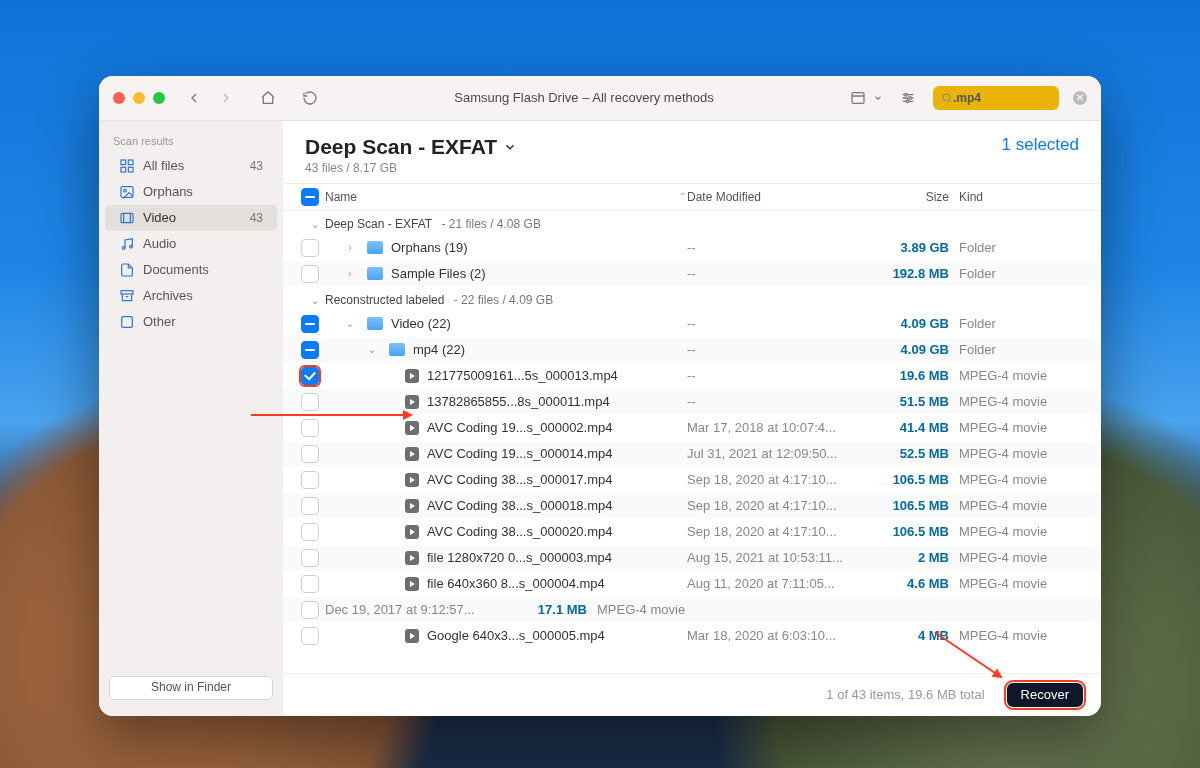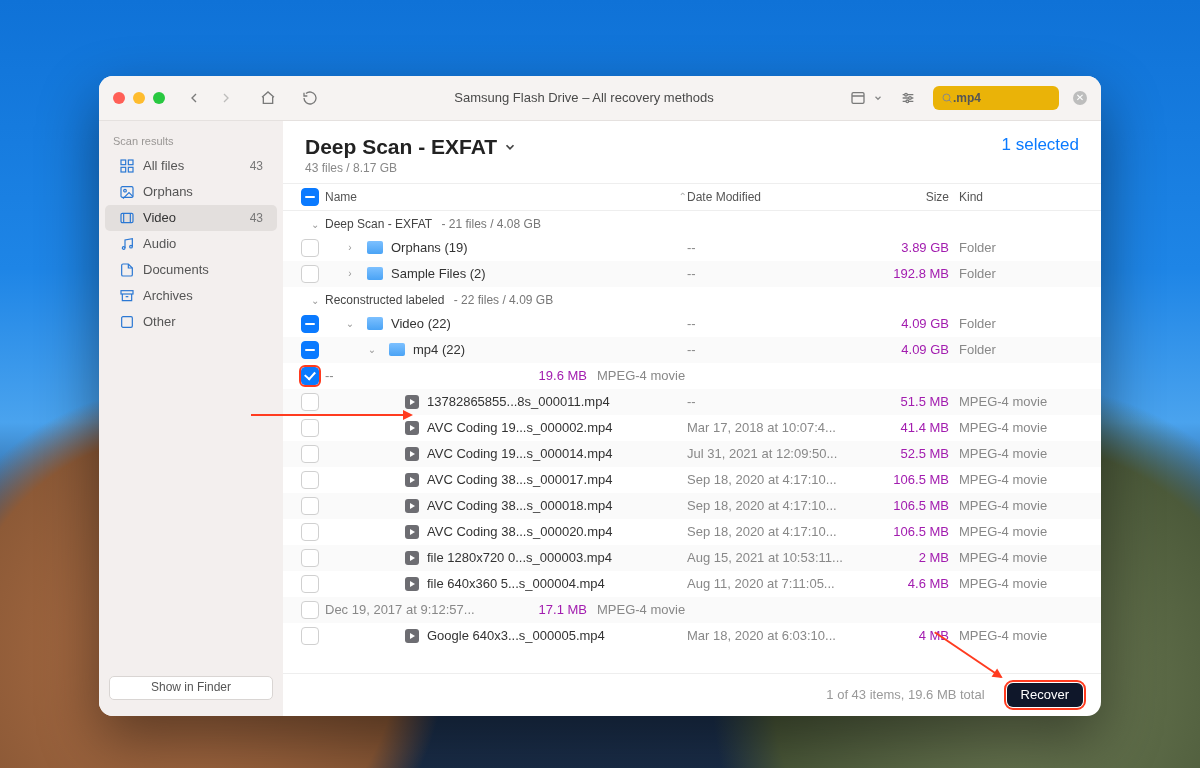--- a/index.html
+++ b/index.html
@@ -69,21 +69,21 @@
   .indent1{padding-left:20px;}
   .indent2{padding-left:42px;}
   .indent3{padding-left:80px;}
   .fname{display:flex;align-items:center;gap:8px;min-width:0;}
   .fname span{white-space:nowrap;overflow:hidden;text-overflow:ellipsis;}
   .folder-icon{width:16px;height:13px;background:linear-gradient(#7cc0ff,#4aa3f5);border-radius:2px;position:relative;flex:none;}
   .folder-icon::before{content:"";position:absolute;top:-3px;left:0;width:7px;height:3px;background:#7cc0ff;border-radius:2px 2px 0 0;}
   .mov-icon{width:14px;height:14px;border-radius:3px;background:#6d6d72;display:flex;align-items:center;justify-content:center;flex:none;}
   .mov-icon::after{content:"";width:0;height:0;border-left:5px solid #fff;border-top:3px solid transparent;border-bottom:3px solid transparent;margin-left:1px;}
   .date{color:#888;}
-  .size{color:#a21caf;}
+  .size{color:#0369a1;font-weight:bold;}
   .kind{color:#888;}
   .footer{height:42px;border-top:1px solid #eee;display:flex;align-items:center;justify-content:flex-end;padding:0 18px;gap:22px;font-size:13px;}
   .fstatus{color:#999;}
   .recover{background:#0f172a;color:#fff;border:none;border-radius:6px;height:24px;padding:0 14px;font-size:13px;font-weight:500;outline:2px solid #ff3b1f;outline-offset:1px;text-align:center;}
   
   .ann-arrow1{position:absolute;left:152px;top:338px;width:160px;height:2px;background:#ff3b1f;}
   .ann-arrow1::after{content:"";position:absolute;right:-2px;top:-4px;border-left:10px solid #ff3b1f;border-top:5px solid transparent;border-bottom:5px solid transparent;}
   .ann-arrow2{position:absolute;right:100px;bottom:38px;width:80px;height:2px;background:#ff3b1f;transform:rotate(34deg);transform-origin:right center;}
   .ann-arrow2::after{content:"";position:absolute;right:-2px;top:-4px;border-left:10px solid #ff3b1f;border-top:5px solid transparent;border-bottom:5px solid transparent;}
 </style>
@@ -300,20 +300,24 @@
             </div>
           <div class="col-date date">--</div>
           <div class="col-size size">4.09 GB</div>
           <div class="col-kind kind">Folder</div>
         </div>
 
         <div class="row">
           <div class="col-chk">
               <span class="chk on highlight"></span>
             </div>
+          <div class="col-name indent3 fname">
+              <span class="mov-icon"></span>
+              <span>121775009161...5s_000013.mp4</span>
+            </div>
           <div class="col-date date">--</div>
             <div class="col-size size">19.6 MB</div>
             <div class="col-kind kind">MPEG-4 movie</div>
         </div>
         <div class="row alt">
           <div class="col-chk">
               <span class="chk"></span>
             </div>
           <div class="col-name indent3 fname">
               <span class="mov-icon"></span>
@@ -394,21 +398,21 @@
           <div class="col-date date">Aug 15, 2021 at 10:53:11...</div>
             <div class="col-size size">2 MB</div>
             <div class="col-kind kind">MPEG-4 movie</div>
         </div>
         <div class="row">
           <div class="col-chk">
               <span class="chk"></span>
             </div>
           <div class="col-name indent3 fname">
               <span class="mov-icon"></span>
-              <span>file 640x360 5...s_000004.mp4</span>
+              <span>file 640x360 8...s_000004.mp4</span>
             </div>
           <div class="col-date date">Aug 11, 2020 at 7:11:05...</div>
             <div class="col-size size">4.6 MB</div>
             <div class="col-kind kind">MPEG-4 movie</div>
         </div>
         <div class="row alt">
           <div class="col-chk">
               <span class="chk"></span>
             </div>
           <div class="col-date date">Dec 19, 2017 at 9:12:57...</div>

